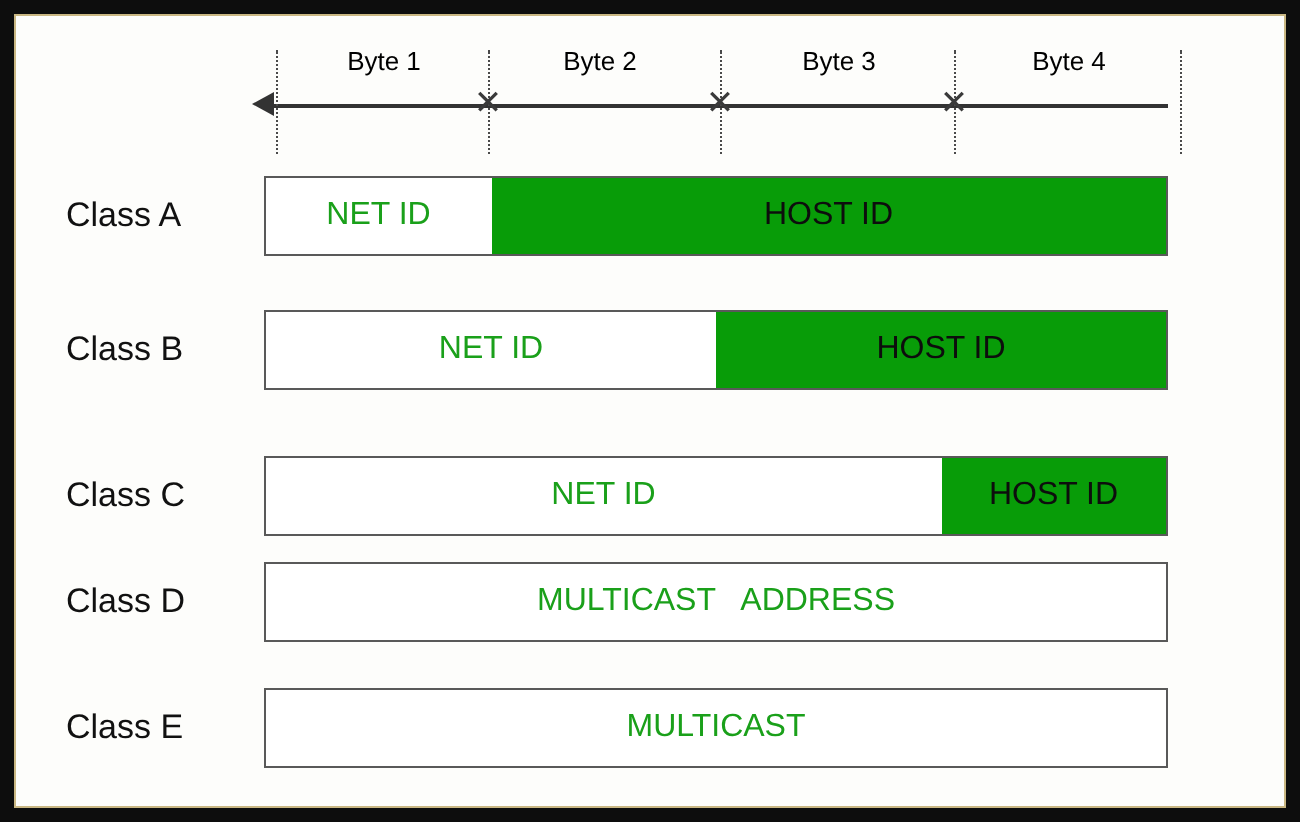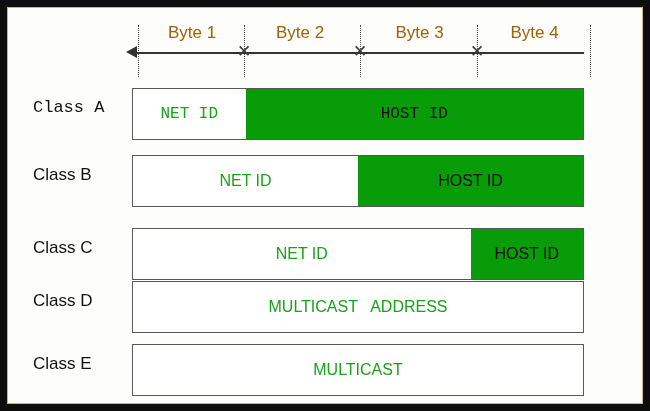--- a/index.html
+++ b/index.html
@@ -53,22 +53,22 @@
     top: 39px;
     width: 0; height: 0;
     border-top: 6px solid transparent;
     border-bottom: 6px solid transparent;
     border-right: 11px solid #333333;
   }
   .byte-label {
     position: absolute;
     top: 16px;
     text-align: center;
-    font-size: 17px;
-    color: #a16207;
+    font-size: 13px;
+    color: #000000;
     white-space: nowrap;
   }
   .cross {
     position: absolute;
     top: 36px;
     width: 18px;
     height: 18px;
     color: #3a3a3a;
     font-size: 17px;
     line-height: 18px;
@@ -88,21 +88,21 @@
     height: 40px;
     line-height: 40px;
     font-size: 17px;
     color: #111111;
     white-space: nowrap;
   }
   .bar {
     position: absolute;
     left: 125px;
     width: 452px;
-    height: 52px;
+    height: 40px;
     box-sizing: border-box;
     border: 1px solid #595959;
     background: #bef264;
     display: flex;
   }
   .seg {
     height: 100%;
     box-sizing: border-box;
     display: flex;
     align-items: center;
@@ -139,21 +139,21 @@
     <div class="byte-label" style="left:133px;width:104px;">Byte 1</div>
     <div class="byte-label" style="left:236px;width:114px;">Byte 2</div>
     <div class="byte-label" style="left:355px;width:115px;">Byte 3</div>
     <div class="byte-label" style="left:472px;width:111px;">Byte 4</div>
 
     <div class="cross" style="left:228px;">✕</div>
     <div class="cross" style="left:344px;">✕</div>
     <div class="cross" style="left:461px;">✕</div>
   </div>
 
-  <div class="row" style="top:81px;left:0;right:17px;font-family:Liberation Mono, monospace;">
+  <div class="row" style="top:81px;left:0;right:17px;">
     <div class="row-label">Class A</div>
     <div class="bar">
       <div class="seg seg-white" style="flex:1 1 0;">NET ID</div>
       <div class="seg seg-green" style="flex:3 1 0;">HOST ID</div>
     </div>
   </div>
 
   <div class="row" style="top:148px;left:0;right:0;border-radius:15px;">
     <div class="row-label">Class B</div>
     <div class="bar">

